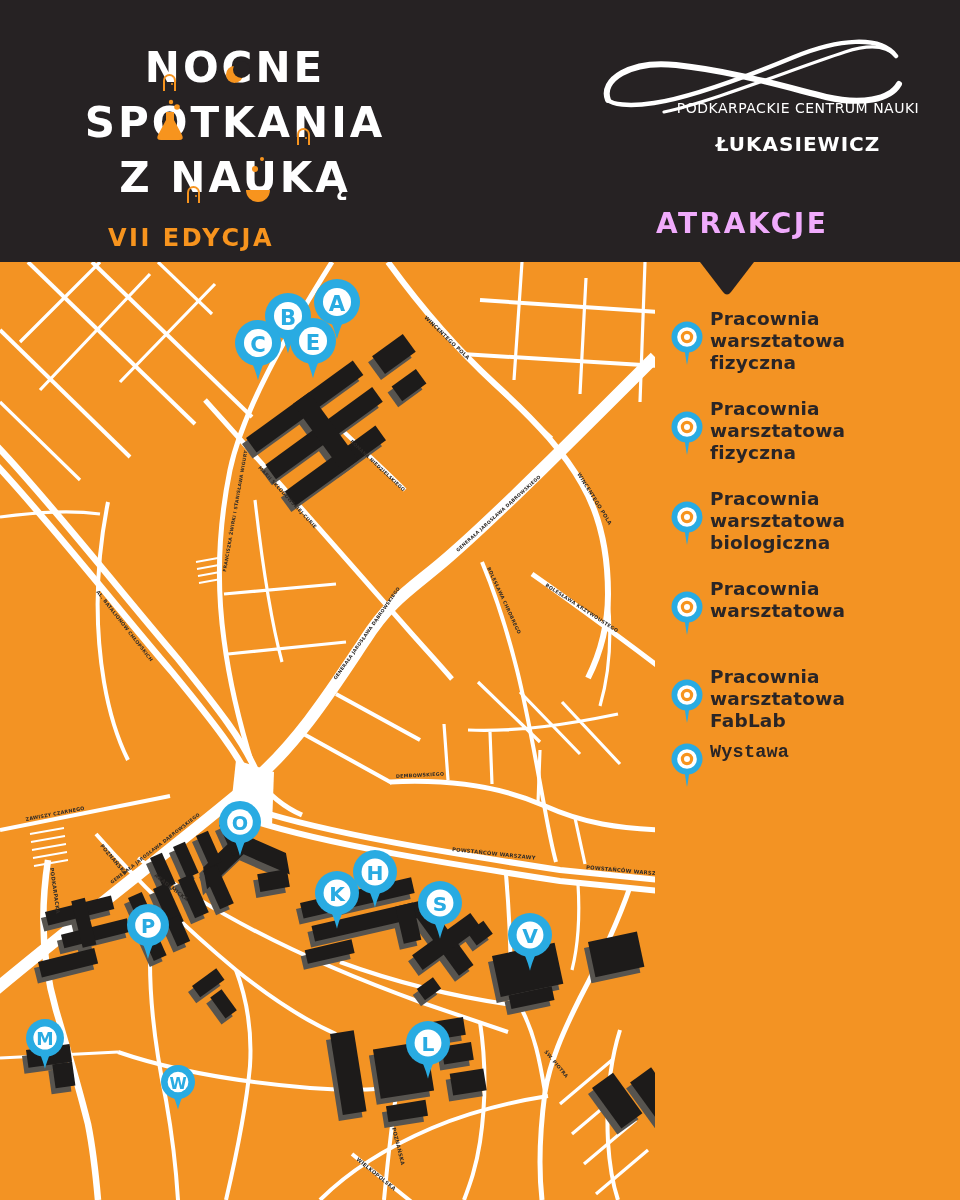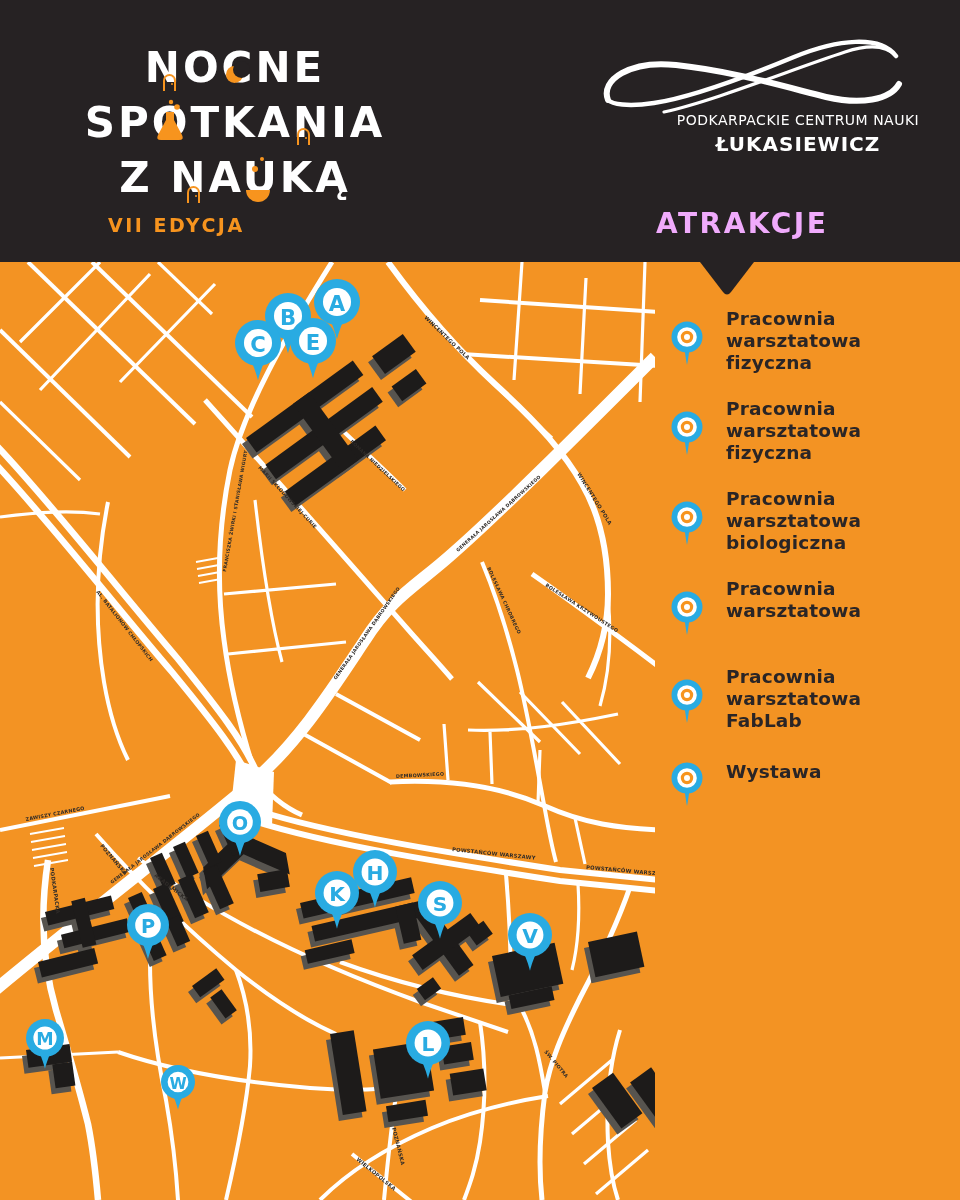--- a/index.html
+++ b/index.html
@@ -3,54 +3,54 @@
 <meta charset="utf-8">
 <style>
   html,body{margin:0;padding:0;}
   body{font-family:"DejaVu Sans",sans-serif;}
   #stage{position:relative;width:960px;height:1200px;overflow:hidden;background:#F39323;}
 
   
   .header{position:absolute;left:0;top:0;width:960px;height:262px;background:#262223;z-index:3;}
   .title{position:absolute;left:75px;top:40px;width:320px;text-align:center;color:#fff;
          font-weight:bold;font-size:42px;line-height:55px;letter-spacing:3px;white-space:nowrap;}
-  .edition{position:absolute;left:108px;top:214px;color:#F7941E;font-weight:bold;
-           font-size:19px;letter-spacing:2.5px;}
+  .edition{position:absolute;left:108px;top:224px;color:#F7941E;font-weight:bold;
+           font-size:24px;letter-spacing:2.5px;}
   .deco{position:absolute;pointer-events:none;}
   .moon-o{left:226px;top:66px;width:17px;height:17px;border-radius:50%;background:#F7941E;}
   .moon-m{left:233px;top:61px;width:17px;height:17px;border-radius:50%;background:#262223;}
   .door{border:2.5px solid #F7941E;border-bottom:none;border-radius:10px 10px 0 0;width:9px;height:15px;}
   .door:after{content:"";position:absolute;right:1px;top:7px;width:2px;height:2px;border-radius:50%;background:#F7941E;}
   .d1{left:163px;top:74px;} .d2{left:297px;top:128px;} .d3{left:187px;top:186px;}
   .liquid{left:246px;top:190px;width:24px;height:12px;background:#F7941E;border-radius:0 0 12px 12px;}
   .bub{border-radius:50%;background:#F7941E;}
   .b1{left:252px;top:166px;width:6px;height:6px;} .b2{left:260px;top:157px;width:4px;height:4px;}
 
   .swoosh{position:absolute;left:598px;top:24px;}
-  .org-top{position:absolute;left:640px;top:112px;width:316px;text-align:center;color:#fff;
+  .org-top{position:absolute;left:640px;top:100px;width:316px;text-align:center;color:#fff;
            font-size:14px;letter-spacing:.5px;white-space:nowrap;}
   .org-bottom{position:absolute;left:640px;top:132px;width:316px;text-align:center;color:#fff;
               font-weight:bold;font-size:20px;letter-spacing:1px;}
   .attractions{position:absolute;left:656px;top:207px;color:#f0abfc;font-weight:bold;
                font-size:28px;letter-spacing:2.5px;}
 
   
   .map{position:absolute;left:0;top:262px;width:655px;height:938px;}
   .map svg{display:block;}
   .street{font-family:"DejaVu Sans",sans-serif;font-weight:bold;fill:#2f2b28;letter-spacing:.25px;}
   .w12{stroke-width:12px;} .w7{stroke-width:6.5px;} .w6{stroke-width:6px;} .w5{stroke-width:5px;}
   .w4{stroke-width:4px;} .w3{stroke-width:3.2px;} .w2{stroke-width:1.8px;}
 
   
   .legend{position:absolute;left:655px;top:262px;width:305px;height:938px;background:#F39323;}
   .pointer{position:absolute;left:44px;top:0;}
   .litem{position:absolute;left:14px;width:270px;}
   .lpin{position:absolute;left:0;top:12px;}
-  .ltext{margin-left:57px;color:#2A2526;font-weight:bold;font-size:18.5px;line-height:22px;letter-spacing:.2px;}
-  .li1{top:46px;} .li2{top:136px;} .li3{top:226px;} .li4{top:316px;} .li5{top:404px;} .li6{top:499px;}
+  .ltext{margin-left:41px;color:#2A2526;font-weight:bold;font-size:18.5px;line-height:22px;letter-spacing:.2px;}
+  .li1{top:46px;} .li2{top:136px;} .li3{top:226px;} .li4{top:316px;} .li5{top:404px;} .li6{top:480px;font-family:Liberation Mono, monospace;}
   .li6 .lpin{top:0px;}
 </style>
 </head>
 <body>
 
 <div id="stage">
 
   <div class="header">
     <div class="title">
       <div>NOCNE</div>

